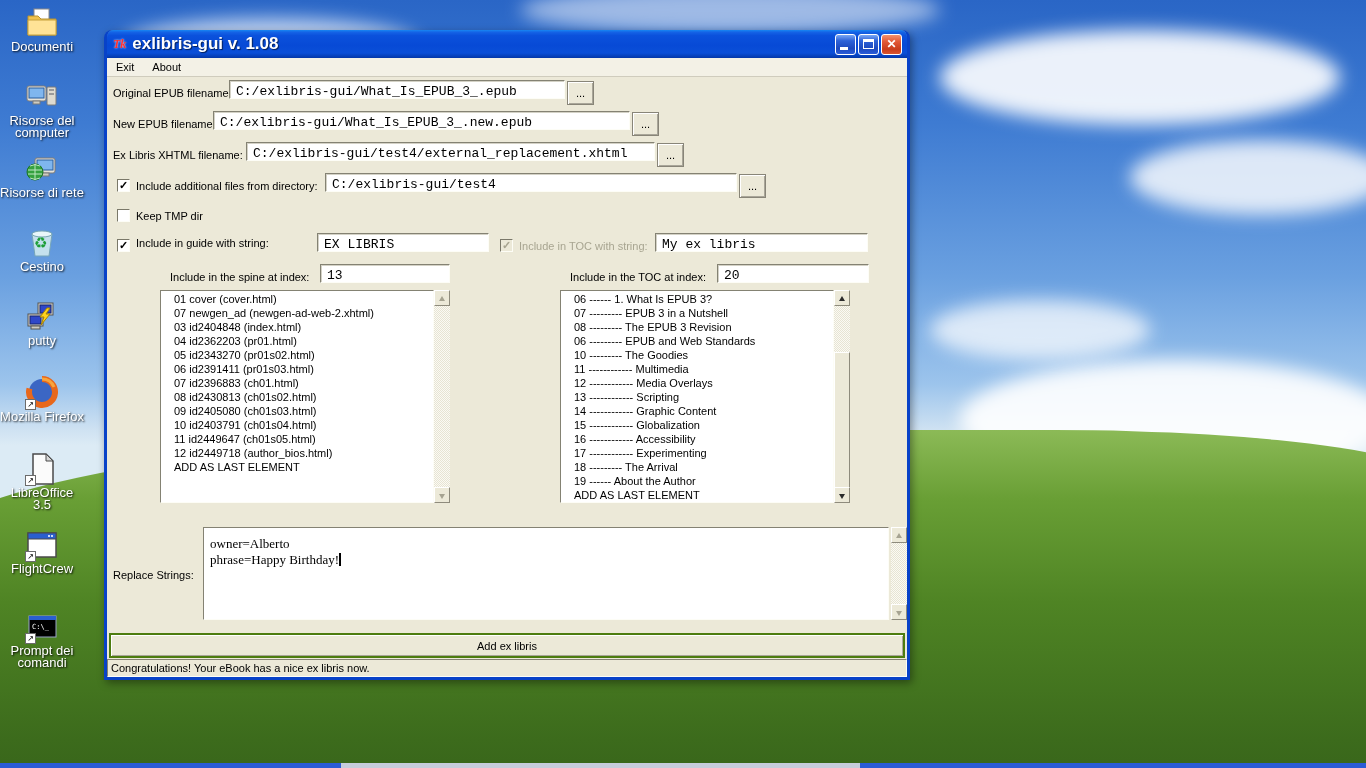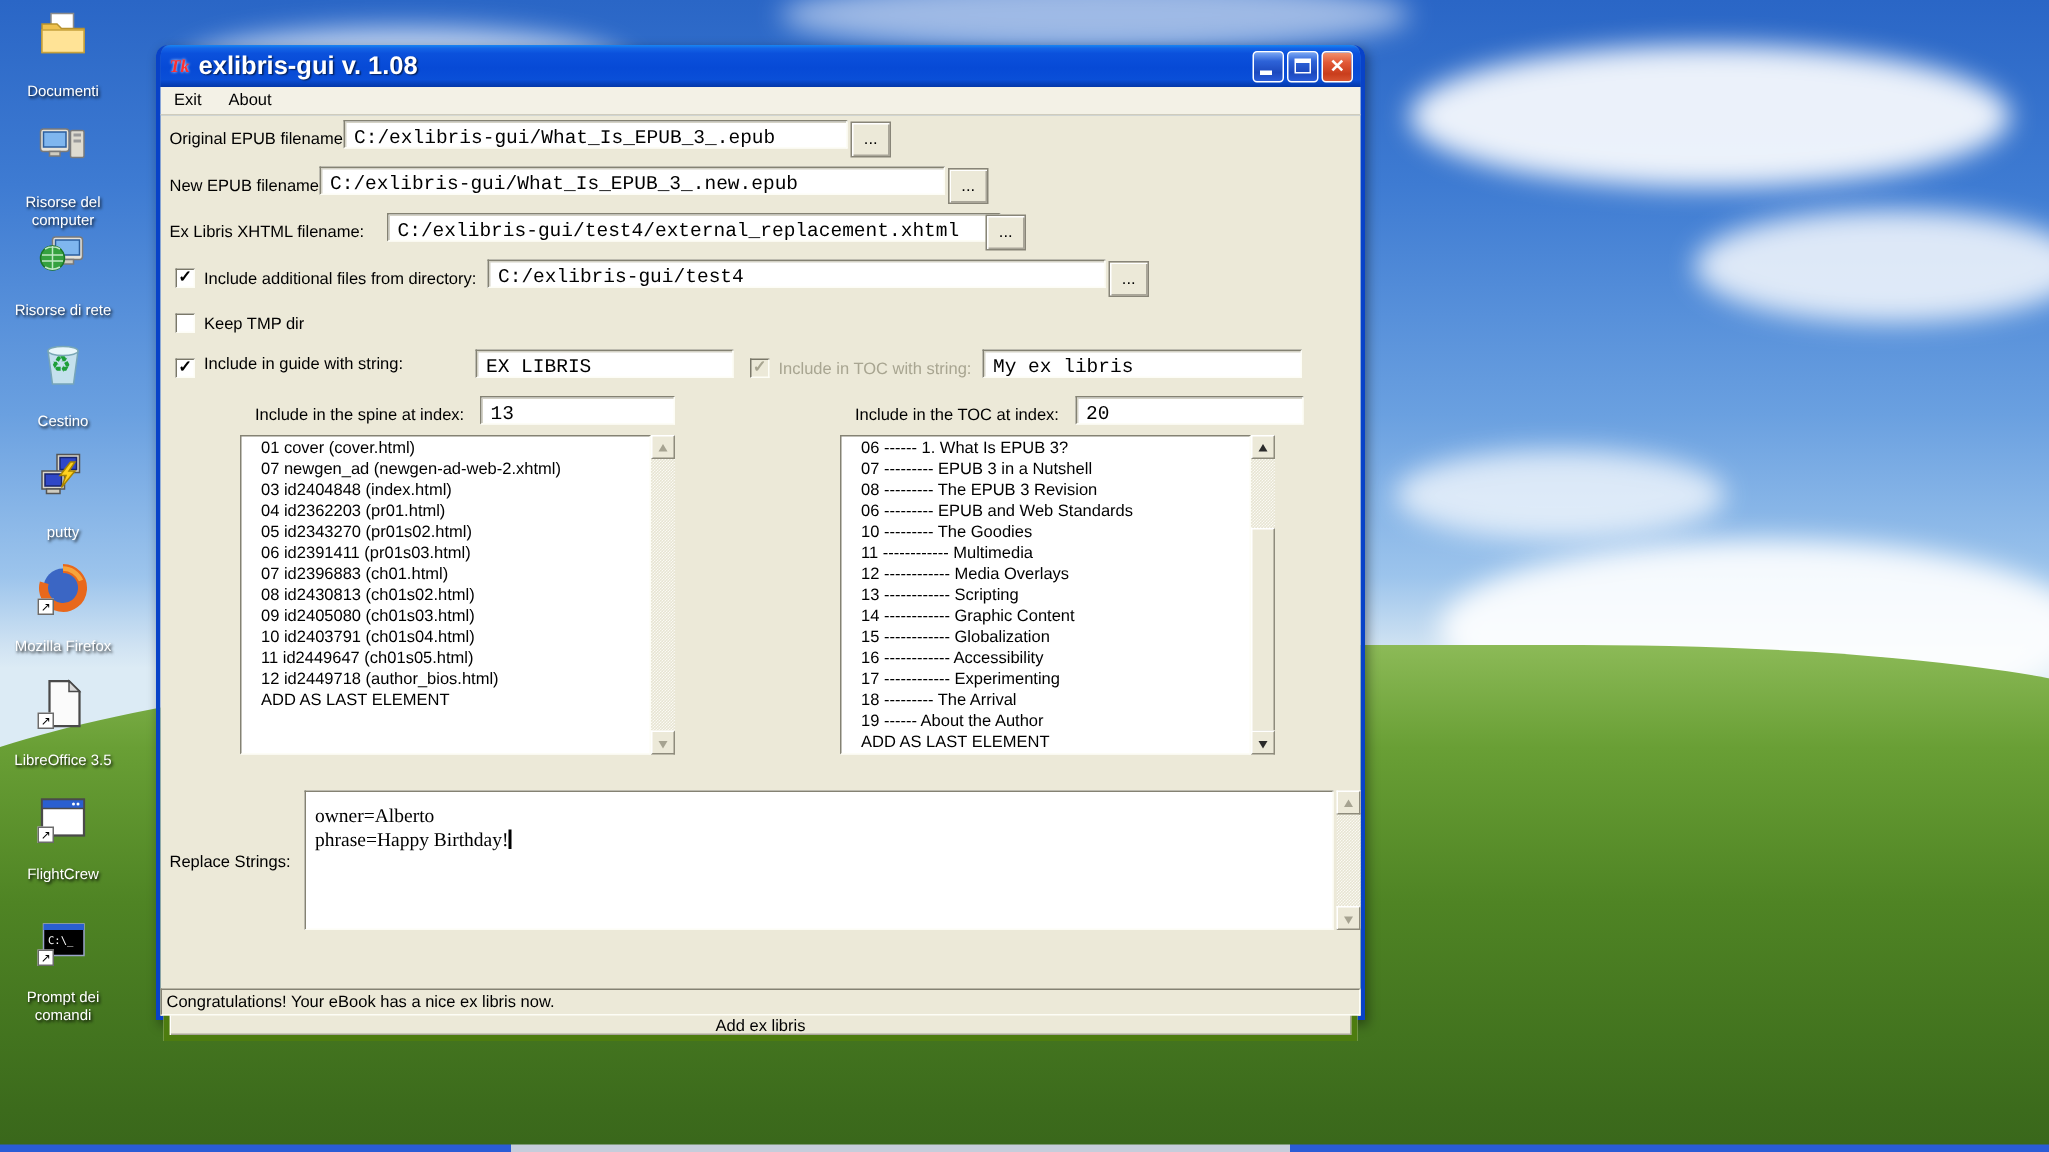--- a/index.html
+++ b/index.html
@@ -10,21 +10,21 @@
   .cloud { position:absolute; background:rgba(255,255,255,.9); border-radius:50%; filter:blur(9px); }
   .grass { position:absolute; left:-90px; right:-90px; top:430px; height:430px;
     background:linear-gradient(180deg,#8cba57 0%,#699f35 16%,#4f8424 40%,#3c6b1c 72%,#315917 100%);
     border-radius:48% 26% 0 0 / 130px 60px; }
   .ridge { position:absolute; right:-70px; top:436px; width:800px; height:140px; background:#567f2d;
     border-radius:50% 50% 0 0 / 100px 130px; }
 
   
   .desk-icon { position:absolute; left:0; width:84px; text-align:center; cursor:default; }
   .desk-icon .ic { position:relative; width:34px; height:34px; margin:0 auto; }
-  .desk-icon .cap { margin-top:16px; font-size:10px; line-height:12px; color:#fff;
+  .desk-icon .cap { margin-top:1px; font-size:13px; line-height:12px; color:#fff;
     text-shadow:1px 1px 2px rgba(0,0,0,.9); }
   .shortcut { position:absolute; left:0; bottom:0; width:11px; height:11px; background:#fff;
     border:1px solid #6b6b6b; font-size:8px; line-height:9px; color:#000; text-align:center; }
   .recycle-glyph { position:absolute; left:9px; top:8px; font-size:15px; color:#1d9e38; }
 
   
   .window { position:absolute; left:104px; top:30px; width:806px; height:650px;
     border-left:3px solid #0842c8; border-right:3px solid #0842c8; border-bottom:3px solid #0842c8;
     border-radius:8px 8px 0 0; box-shadow:2px 3px 8px rgba(0,0,0,.4); }
   .titlebar { height:28px; border-radius:7px 7px 0 0; position:relative;
@@ -86,22 +86,22 @@
   .sb-thumb { position:absolute; left:0; width:16px; background:#ece9d8;
     border:1px solid; border-color:#fff #8e8b7c #8e8b7c #fff; }
 
   .replace-box { position:absolute; left:96px; top:450px; width:686px; height:93px; background:#fff;
     border:1px solid; border-color:#848273 #fdfdf6 #fdfdf6 #848273;
     font-family:Liberation Serif, serif; font-size:13px; line-height:16px;
     padding:8px 6px; white-space:pre-wrap; }
   .caret { display:inline-block; width:2px; height:13px; background:#000; vertical-align:-2px; }
 
   .add-btn { position:absolute; left:2px; top:556px; width:796px; height:25px; background:#ece9d8;
-    border:4px solid #4d7c0f; box-shadow:inset 1px 1px 0 #fff, inset -1px -1px 0 #a9a699;
-    font-size:11px; text-align:center; line-height:23px;margin-top:36px; }
+    border:2px solid #4d7c0f; box-shadow:inset 1px 1px 0 #fff, inset -1px -1px 0 #a9a699;
+    font-size:11px; text-align:center; line-height:23px; }
   .statusbar { position:absolute; left:0; top:582px; width:800px; height:18px; background:#ece9d8;
     border:1px solid; border-color:#848273 #fdfdf6 #fdfdf6 #848273;
     font-size:11px; line-height:16px; padding-left:3px; }
 
   .taskbar-strip { position:absolute; left:0; bottom:0; width:1366px; height:5px;
     background:linear-gradient(90deg,#2a5cd6 0 341px,#c6cddb 341px 860px,#2a5cd6 860px 100%); }
 </style>
 </head>
 <body>
 
@@ -250,21 +250,21 @@
 
       <span class="lbl" style="left:6px;top:10px">Original EPUB filename:</span>
       <input class="entry" style="left: 122px; top: 3px; width: 336px;" value="C:/exlibris-gui/What_Is_EPUB_3_.epub">
       <button class="browse" style="left:460px;top:4px">...</button>
 
       <span class="lbl" style="left:6px;top:41px">New EPUB filename:</span>
       <input class="entry" style="left: 106px; top: 34px; width: 417px;" value="C:/exlibris-gui/What_Is_EPUB_3_.new.epub">
       <button class="browse" style="left:525px;top:35px">...</button>
 
       <span class="lbl" style="left:6px;top:72px">Ex Libris XHTML filename:</span>
-      <input class="entry" style="left: 151px; top: 65px; width: 409px;" value="C:/exlibris-gui/test4/external_replacement.xhtml">
+      <input class="entry" style="left: 139px; top: 65px; width: 409px;" value="C:/exlibris-gui/test4/external_replacement.xhtml">
       <button class="browse" style="left:550px;top:66px">...</button>
 
       <span class="chk" style="left:10px;top:102px" data-checked="true"></span>
       <span class="lbl" style="left:29px;top:103px">Include additional files from directory:</span>
       <input class="entry" style="left: 218px; top: 96px; width: 412px;" value="C:/exlibris-gui/test4">
       <button class="browse" style="left:632px;top:97px">...</button>
 
       <span class="chk" style="left:10px;top:132px" data-checked="false"></span>
       <span class="lbl" style="left:29px;top:133px">Keep TMP dir</span>
 

